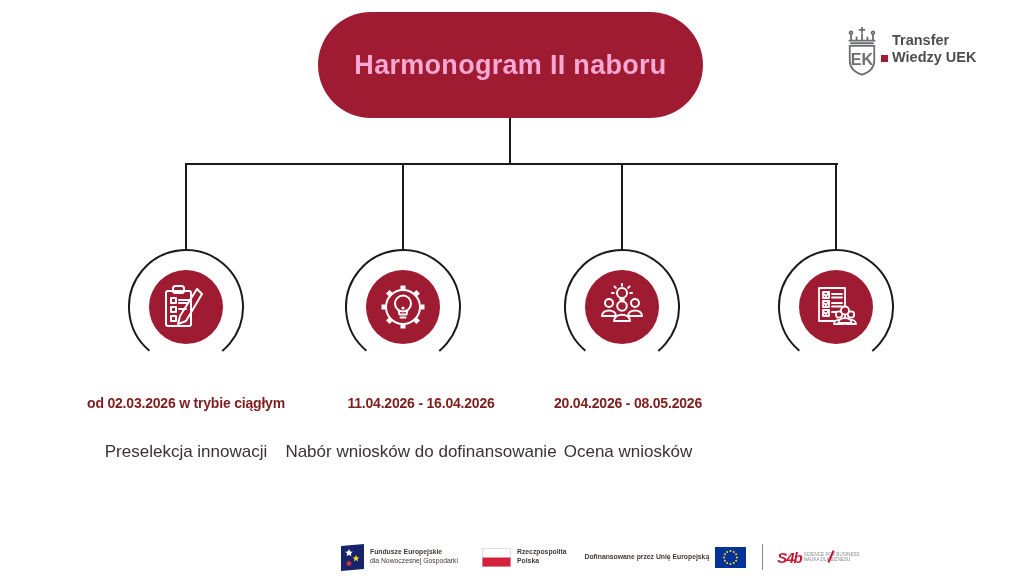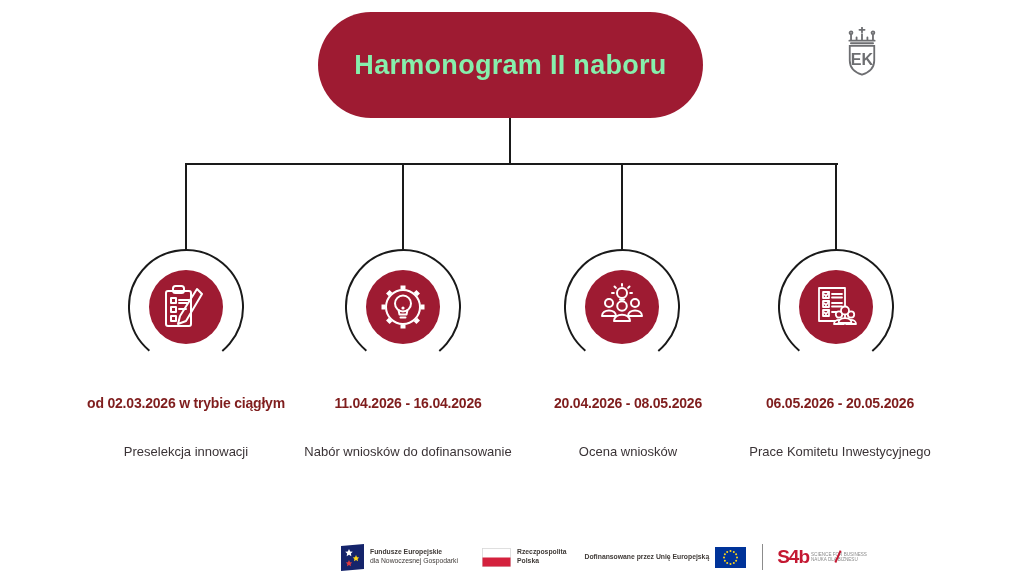--- a/index.html
+++ b/index.html
@@ -2,21 +2,21 @@
 <html><head>
 <meta charset="utf-8">
 <style>
   html,body{margin:0;padding:0;background:#fff;}
   .canvas{position:relative;width:1024px;height:576px;background:#ffffff;overflow:hidden;
           font-family:"Liberation Sans",sans-serif;}
 
   
   .title-pill{position:absolute;left:318px;top:12px;width:385px;height:106px;
               background:#9E1B32;border-radius:54px;display:flex;align-items:center;justify-content:center;}
-  .title-pill span{color:#86efac;font-size:27px;font-weight:bold;letter-spacing:.3px;}
+  .title-pill span{color:#f9a8d4;font-size:27px;font-weight:bold;letter-spacing:.3px;}
 
   
   .brand{position:absolute;left:845px;top:27px;display:flex;align-items:flex-start;}
   .brand-lines{position:relative;margin-left:13px;margin-top:5px;color:#4D4D4F;
                font-size:14.5px;font-weight:bold;line-height:17px;}
   .red-sq{position:absolute;left:-11px;top:23px;width:7px;height:7px;background:#9E1B32;}
 
   
   .line{position:absolute;background:#1a1a1a;}
   .stem{left:509px;top:118px;width:2px;height:46px;}
@@ -26,34 +26,34 @@
   .v3{left:621px;top:163px;width:2px;height:88px;}
   .v4{left:835px;top:163px;width:2px;height:88px;}
 
   .node{position:absolute;top:242px;width:130px;height:130px;}
   .n1{left:121px;} .n2{left:338px;} .n3{left:557px;} .n4{left:771px;}
 
   
   .date{position:absolute;top:395px;width:300px;text-align:center;
         font-size:14px;font-weight:bold;color:#7f1d1d;letter-spacing:-.2px;}
   .desc{position:absolute;top:442px;width:300px;text-align:center;
-        font-size:13px;color:#3a3336;line-height:20px;}
-  .d1{left:36px;} .d2{left:258px;} .d3{left:478px;} .d4{left:690px;}
+        font-size:17px;color:#3a3336;line-height:20px;}
+  .d1{left:36px;} .d2{left:271px;} .d3{left:478px;} .d4{left:690px;}
 
   
   .footer{position:absolute;left:341px;top:541px;height:32px;display:flex;align-items:center;}
   .flogo{display:flex;align-items:center;}
   .ftext{margin-left:6px;font-size:6.8px;line-height:8.6px;color:#3f3a37;}
   .ftext .b{font-weight:bold;display:block;}
   .ftext .r{display:block;}
   .eu-text{text-align:right;margin-right:6px;font-size:6.8px;line-height:8.6px;color:#3f3a37;font-weight:bold;}
   .sp12{width:12px;} .sp18{width:18px;} .sp16{width:16px;} .sp14{width:14px;}
   .divider{width:1px;height:26px;background:#8c8c8c;}
   .s4b{display:flex;align-items:center;position:relative;}
-  .s4b-mark{color:#C41832;font-weight:bold;font-size:19px;letter-spacing:-1px;}
+  .s4b-mark{color:#C41832;font-weight:bold;font-style:italic;font-size:15px;letter-spacing:-1px;}
   .s4b-caption{position:relative;margin-left:2px;font-size:4.6px;line-height:5.4px;color:#8a8a8a;
                display:flex;flex-direction:column;}
   .s4b-slash{position:absolute;left:26px;top:-2px;width:1.6px;height:13px;background:#C41832;
              transform:rotate(24deg);}
 </style>
 </head>
 <body>
 
 <div class="canvas">
 
@@ -64,20 +64,25 @@
   <div class="brand">
     <svg width="34" height="49" viewBox="0 0 26 38" fill="none" stroke="#6d6e71" stroke-width="1.4" stroke-linecap="round">
       <path d="M13,0.5 V4 M11,2.2 H15"></path>
       <circle cx="4.5" cy="4.5" r="1.1"></circle>
       <circle cx="21.5" cy="4.5" r="1.1"></circle>
       <path d="M4.5,6.2 V10 M13,5.5 V10 M21.5,6.2 V10 M8.8,8 V10 M17.2,8 V10"></path>
       <path d="M3.2,10.6 H22.8 M4.4,12.6 H21.6"></path>
       <path d="M3.5,14.6 H22.5 V26 C22.5,31.8 18,35.4 13,37 C8,35.4 3.5,31.8 3.5,26 Z"></path>
       <text x="13" y="29.5" font-size="12.5" font-weight="bold" fill="#6d6e71" stroke="none" text-anchor="middle">EK</text>
     </svg>
+    <div class="brand-lines">
+      <span class="red-sq"></span>
+      <div>Transfer</div>
+      <div>Wiedzy UEK</div>
+    </div>
   </div>
 
   <div class="line stem"></div>
   <div class="line hline"></div>
   <div class="line v1"></div>
   <div class="line v2"></div>
   <div class="line v3"></div>
   <div class="line v4"></div>
 
   <svg class="node n1" viewBox="0 0 130 130">
@@ -147,27 +152,25 @@
         <circle cx="15" cy="7.5" r="3.2"></circle>
         <path d="M2.5,16 C2.5,9.5 15.5,9.5 15.5,16 Z"></path>
         <circle cx="9" cy="3.5" r="4"></circle>
       </g>
     </g>
   </svg>
 
   <div class="date d1">od 02.03.2026 w trybie ciągłym</div>
   <div class="date d2">11.04.2026 - 16.04.2026</div>
   <div class="date d3">20.04.2026 - 08.05.2026</div>
-  <div class="date d4">06.05.2026 - 20.05.2026</div>
 
   <div class="desc d1">Preselekcja innowacji</div>
   <div class="desc d3">Ocena wniosków</div>
   <div class="desc d2">Nabór wniosków do dofinansowanie</div>
   <div class="desc d4">
-    <div>Prace Komitetu Inwestycyjnego</div>
   </div>
 
   <div class="footer">
 
     <div class="flogo">
       <svg width="23" height="27" viewBox="0 0 23 27">
         <polygon points="0,2 23,0 23,25 0,27" fill="#15246B"></polygon>
         <polygon points="0,-4 1.18,-1.55 3.8,-1.24 1.9,0.59 2.35,3.24 0,1.7 -2.35,3.24 -1.9,0.59 -3.8,-1.24 -1.18,-1.55" transform="translate(8,9)" fill="#ffffff"></polygon>
         <polygon points="0,-4 1.18,-1.55 3.8,-1.24 1.9,0.59 2.35,3.24 0,1.7 -2.35,3.24 -1.9,0.59 -3.8,-1.24 -1.18,-1.55" transform="translate(15,14.5) scale(0.85)" fill="#FFD617"></polygon>
         <polygon points="0,-4 1.18,-1.55 3.8,-1.24 1.9,0.59 2.35,3.24 0,1.7 -2.35,3.24 -1.9,0.59 -3.8,-1.24 -1.18,-1.55" transform="translate(8,19.5) scale(0.85)" fill="#E03A3E"></polygon>

